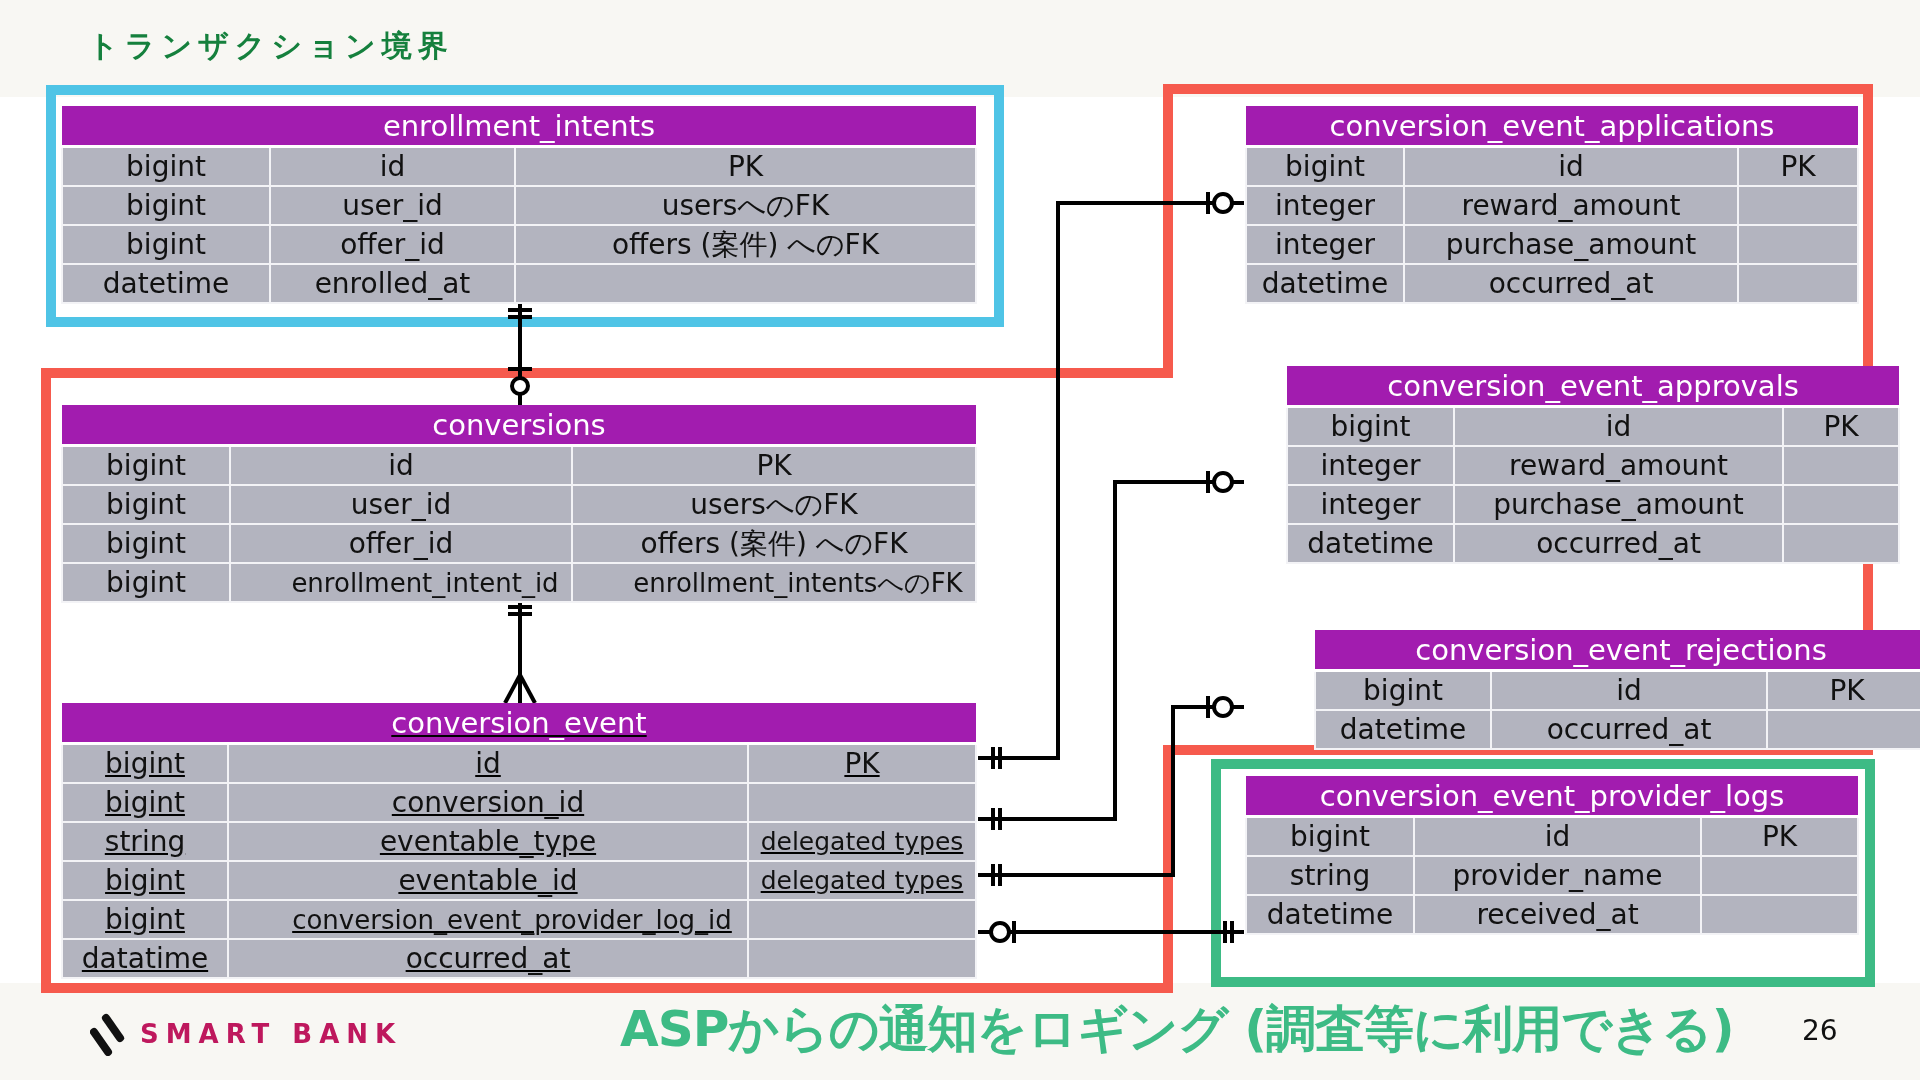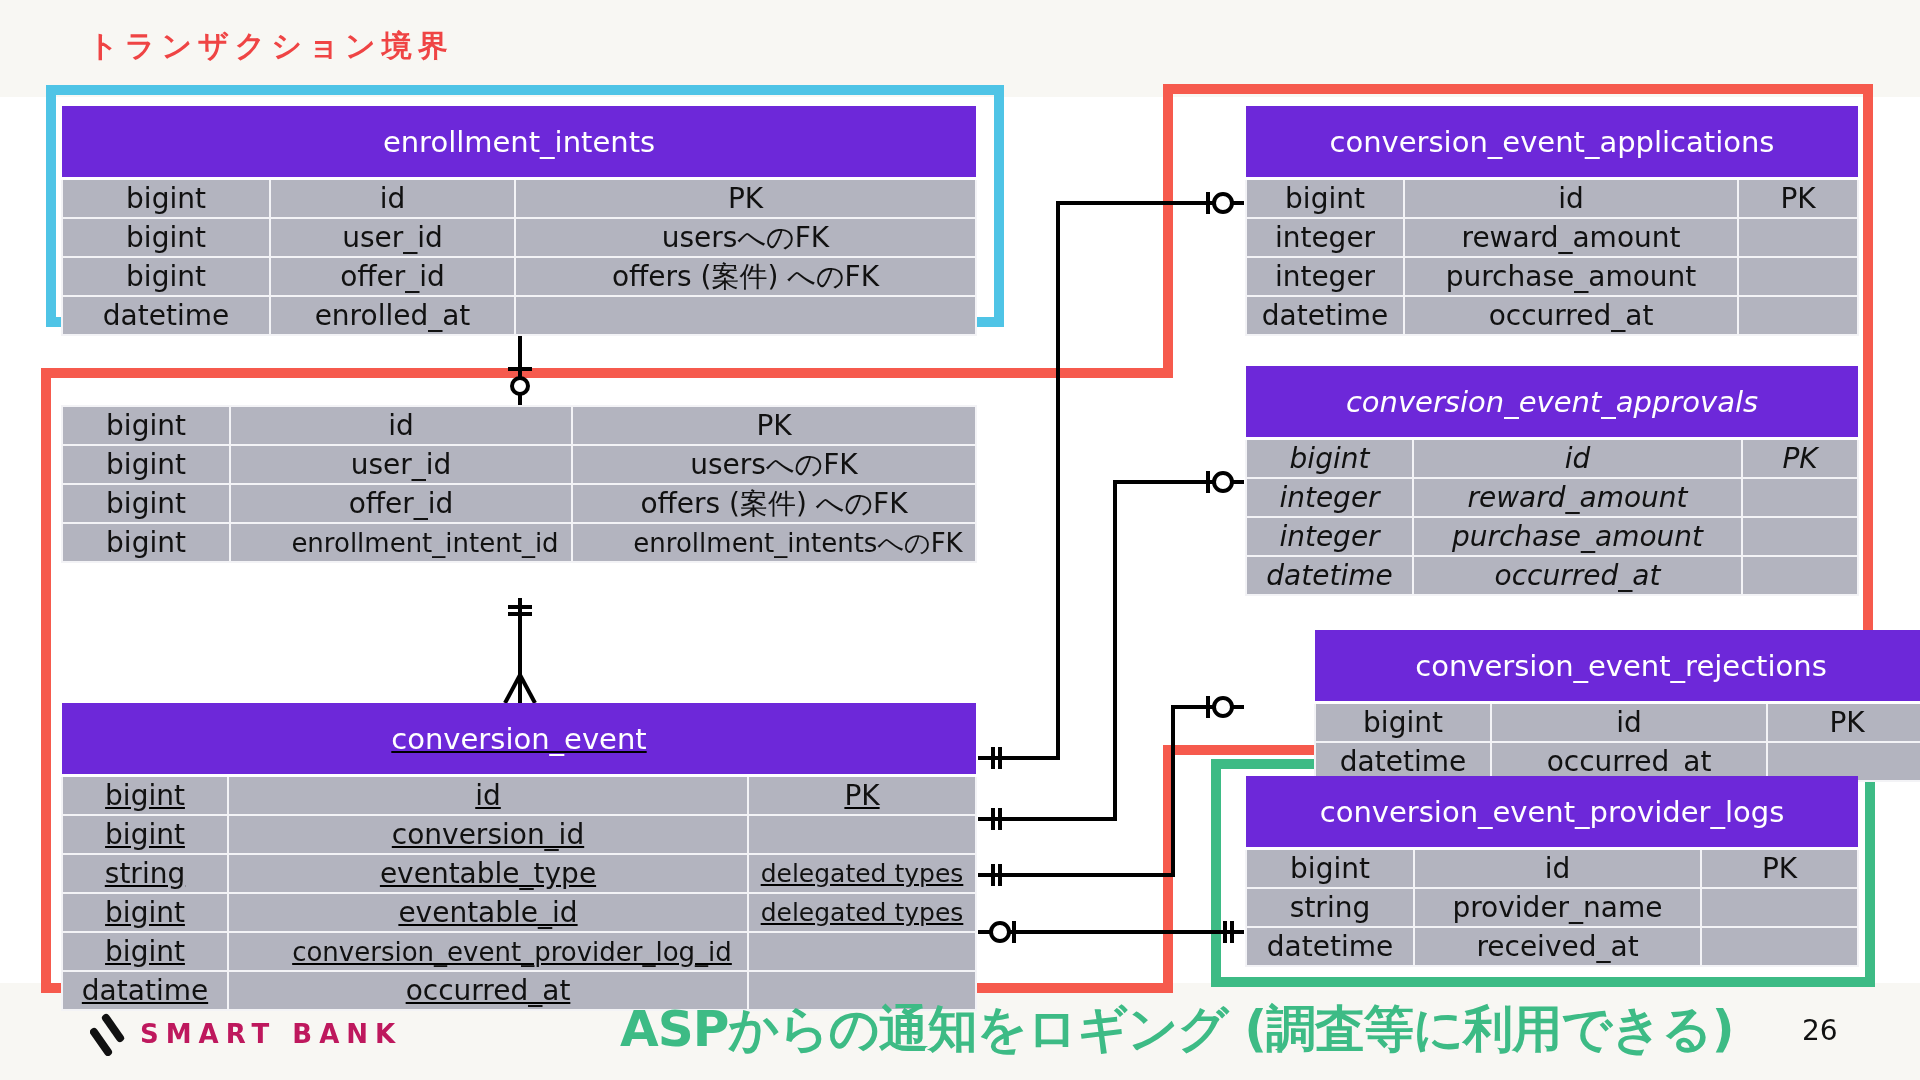--- a/index.html
+++ b/index.html
@@ -4,28 +4,28 @@
 <style>
   html, body { margin:0; padding:0; }
   body {
     width:1920px; height:1080px; position:relative; overflow:hidden;
     background:#f8f7f3;
     font-family:"DejaVu Sans", "Liberation Sans", sans-serif;
   }
   .canvas { position:absolute; left:0; top:97px; width:1920px; height:886px; background:#ffffff; }
   .slide-title {
     position:absolute; left:88px; top:26px; font-size:30px; font-weight:bold;
-    letter-spacing:6px; color:#ef4444;
+    letter-spacing:6px; color:#15803d;
   }
   .overlay { position:absolute; left:0; top:0; width:1920px; height:1080px; pointer-events:none; }
   .overlay * { pointer-events:auto; }
   .tbl { position:absolute; border-collapse:collapse; table-layout:fixed; }
   .tbl th {
-    background:#6d28d9; color:#ffffff; font-weight:normal;
-    font-size:29px; height:39px; padding:16px; text-align:center;
+    background:#a21caf; color:#ffffff; font-weight:normal;
+    font-size:29px; height:39px; padding:0; text-align:center;
     border-bottom:3px solid #ffffff; line-height:36px;
   }
   .tbl td {
     background:#b3b4bf; color:#111; font-size:28px; height:37px; padding:0;
     text-align:center; white-space:nowrap; overflow:hidden;
     border:2px solid #f3f3f6; line-height:34px;
   }
   .tbl td.small { font-size:25px; }
   .tbl td.tiny { font-size:26px;padding-left:48px; }
   .logo { position:absolute; left:90px; top:1012px; display:flex; align-items:center; }
@@ -133,20 +133,23 @@
 </tbody>
   </table>
 
 <table class="tbl" style="left:61px; top:405px; width:916px;">
   <colgroup>
       <col style="width:168px">
       <col style="width:342px">
       <col>
     </colgroup>
   <tbody>
+      <tr>
+        <th colspan="3">conversions</th>
+      </tr>
   <tr>
     <td>bigint</td>
     <td>id</td>
     <td>PK</td>
   </tr>
   <tr>
     <td>bigint</td>
     <td>user_id</td>
     <td>usersへのFK</td>
   </tr>
@@ -232,21 +235,21 @@
     <td></td>
   </tr>
   <tr>
     <td>datetime</td>
     <td>occurred_at</td>
     <td></td>
   </tr>
 </tbody>
   </table>
 
-<table class="tbl" style="left:1245px; top:366px; width:614px;font-style:italic;">
+<table class="tbl" style="left:1286px; top:366px; width:614px;">
   <colgroup>
       <col style="width:167px">
       <col style="width:329px">
       <col>
     </colgroup>
   <tbody>
       <tr>
         <th colspan="3">conversion_event_approvals</th>
       </tr>
   <tr>

